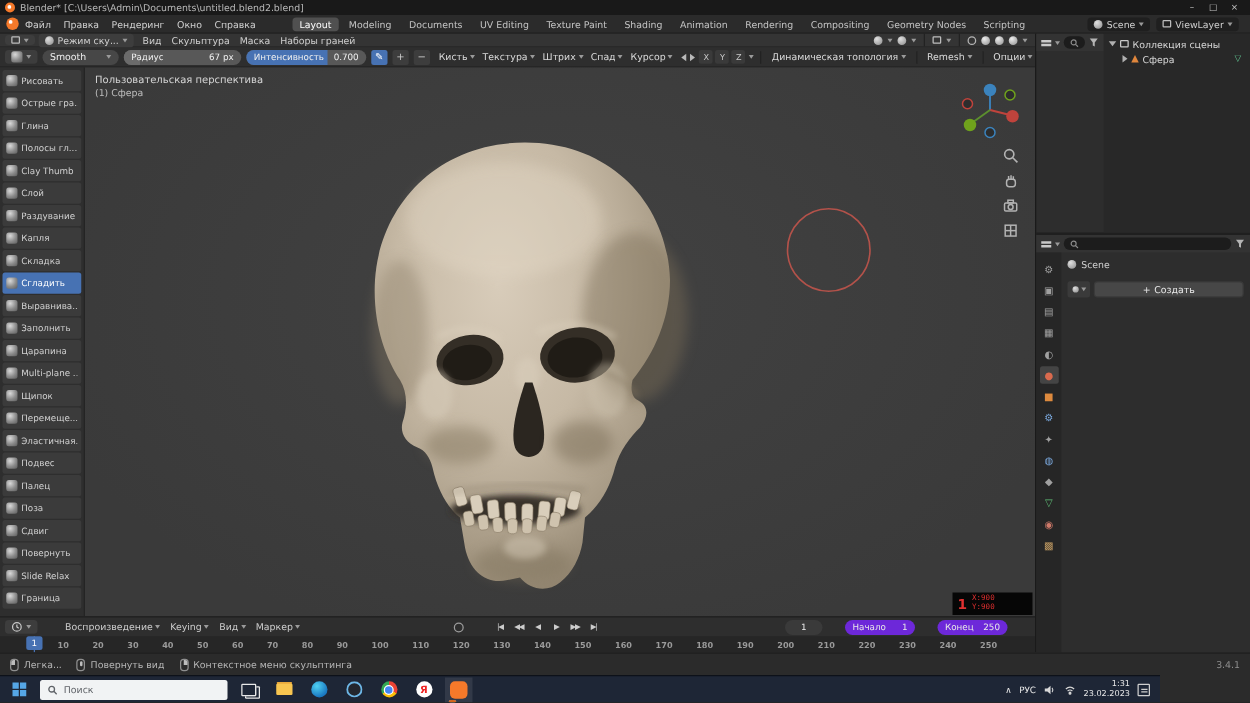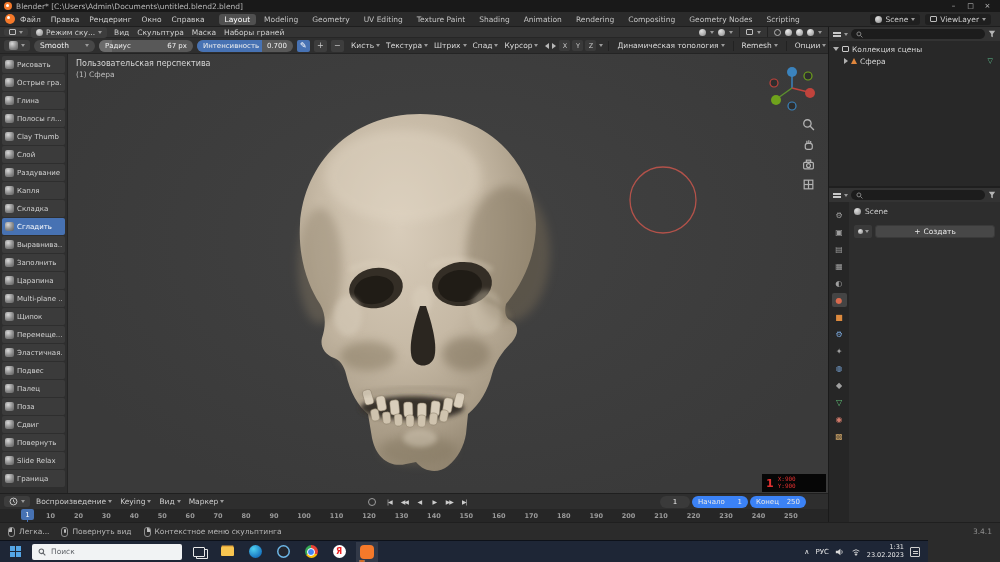--- a/index.html
+++ b/index.html
@@ -16,21 +16,21 @@
   .titlebar .title { margin-left:4px; white-space:nowrap; }
   .wcontrols { margin-left:auto; display:flex; }
   .wbtn { width:17px; height:12px; display:flex; align-items:center; justify-content:center; font-size:7px; color:#c5c5c5; }
 
   
   .topbar { position:absolute; left:0; top:12px; width:1000px; height:15px; background:#2b2b2b;
             border-bottom:1px solid #1e1e1e; display:flex; align-items:center; padding:0 5px;
             font-size:7.5px; color:#cfcfcf; }
   .menu-list, .ws-list { display:flex; align-items:center; height:100%; }
   .menu { padding:0 5px; height:100%; display:flex; align-items:center; white-space:nowrap; }
-  .ws-list { margin-left:8px;align-items:center; }
+  .ws-list { margin-left:23px;align-items:center; }
   .ws { padding:1px 6px; margin:0 1px; border-radius:3px; white-space:nowrap; color:#c3c3c3; }
   .ws.active { background:#505050; color:#fff; }
   .top-right { margin-left:auto; display:flex; align-items:center; gap:5px; padding-right:4px; }
   .chip { display:flex; align-items:center; gap:3px; background:#3d3d3d; border-radius:3px;
           padding:1px 5px; white-space:nowrap; }
   .chip.dark { background:#1f1f1f; }
   .caret { width:0; height:0; border-left:2.5px solid transparent; border-right:2.5px solid transparent;
            border-top:3px solid #9a9a9a; display:inline-block; flex:none; }
   .ico-dot { width:7px; height:7px; border-radius:50%;
              background:radial-gradient(circle at 35% 30%, #e0e0e0, #8a8a8a); flex:none; }
@@ -100,21 +100,21 @@
                 font-size:6px; color:#e03030; line-height:1.15; }
 
   
   .rightcol { position:absolute; left:828px; top:27px; width:172px; height:495px; background:#2d2d2d;
               border-left:1px solid #1a1a1a; display:flex; flex-direction:column; }
   .panel-header { height:14px; background:#333; display:flex; align-items:center; gap:3px;
                   padding:0 4px; flex:none; }
   .ico-lines { width:8px; height:2px; background:#c9c9c9; box-shadow:0 3px 0 #c9c9c9; margin-bottom:3px; flex:none; }
   .search { display:flex; align-items:center; gap:3px; background:#1c1c1c; border-radius:6px;
             height:10px; padding:0 5px; color:#8a8a8a; flex:1; }
-  .outliner { height:161px; display:flex; flex-direction:column; border-bottom:2px solid #1f1f1f; }
+  .outliner { height:161px; display:flex; flex-direction:row; border-bottom:2px solid #1f1f1f; }
   .obody { flex:1; background:#282828; padding-top:2px; font-size:7.5px; color:#d6d6d6; }
   .orow { height:12px; display:flex; align-items:center; gap:3px; padding:0 4px; }
   .orow.child { padding-left:15px; }
   .exp-down { width:0; height:0; border-left:3px solid transparent; border-right:3px solid transparent;
               border-top:4px solid #b0b0b0; flex:none; }
   .exp-right{ width:0; height:0; border-top:3px solid transparent; border-bottom:3px solid transparent;
               border-left:4px solid #b0b0b0; flex:none; }
   .box-icon { width:7px; height:6px; border:1px solid #c9c9c9; border-radius:1px; flex:none; }
   .tri-orange { width:0; height:0; border-left:3.5px solid transparent; border-right:3.5px solid transparent;
               border-bottom:6px solid #e0863c; flex:none; }
@@ -131,30 +131,30 @@
   .crumb { display:flex; align-items:center; gap:4px; }
   .newrow { margin-top:9px; display:flex; gap:3px; align-items:center; }
   .browse { width:18px; height:13px; background:#3a3a3a; border-radius:2px; display:flex;
             align-items:center; justify-content:center; gap:2px; flex:none; }
   .newbtn { flex:1; height:13px; background:#474747; border:1px solid #3a3a3a; border-radius:3px;
             display:flex; align-items:center; justify-content:center; gap:3px; color:#e8e8e8; }
 
   
   .timeline { position:absolute; left:0; top:493px; width:828px; height:29px; background:#2e2e2e;
               border-top:1px solid #1f1f1f; }
-  .thead { height:15px; display:flex; align-items:center; gap:2px; padding:0 4px;
+  .thead { height:15px; display:flex; align-items:center; gap:18px; padding:0 4px;
            font-size:7.5px; color:#ccc; }
   .thead .menu { padding:0 4px; display:flex; gap:2px; align-items:center; }
   .autokey { width:8px; height:8px; border:1.2px solid #9d9d9d; border-radius:50%; flex:none; margin:0 4px; }
   .transport { display:flex; align-items:center; gap:1px; }
   .tbtn { min-width:14px; height:11px; display:flex; align-items:center; justify-content:center;
           font-size:6px; color:#ccc; letter-spacing:-1px; }
   .framefield { width:30px; height:12px; background:#3a3a3a; border-radius:6px; display:flex;
                 align-items:center; justify-content:center; font-size:7px; color:#eee; }
-  .field { display:flex; align-items:center; justify-content:space-between; background:#3b82f6;
+  .field { display:flex; align-items:center; justify-content:space-between; background:#6d28d9;
            border-radius:6px; height:12px; font-size:7px; color:#e8e8e8; padding:0 6px; width:56px; }
   .truler { position:relative; height:13px; background:#262626; }
   .ticks { position:absolute; left:46px; right:30px; top:3px; display:flex; justify-content:space-between;
            font-size:6.5px; color:#9a9a9a;font-weight:bold; }
   .playhead { position:absolute; left:27px; top:0; bottom:0; width:1px; background:#4772b3; }
   .frametag { position:absolute; left:21px; top:0; width:13px; height:11px; background:#4772b3;
               border-radius:2px; color:#fff; font-size:7px; display:flex; align-items:center;
               justify-content:center; z-index:2; }
 
   
@@ -227,21 +227,21 @@
     <span class="menu">Файл</span>
         <span class="menu">Правка</span>
         <span class="menu">Рендеринг</span>
         <span class="menu">Окно</span>
         <span class="menu">Справка</span>
       </div>
     <div class="ws-list">
 
     <span class="ws active">Layout</span>
         <span class="ws">Modeling</span>
-        <span class="ws">Geometry</span>
+        <span class="ws">Documents</span>
         <span class="ws">UV Editing</span>
         <span class="ws">Texture Paint</span>
         <span class="ws">Shading</span>
         <span class="ws">Animation</span>
         <span class="ws">Rendering</span>
         <span class="ws">Compositing</span>
         <span class="ws">Geometry Nodes</span>
         <span class="ws">Scripting</span>
       </div>
     <div class="top-right">

